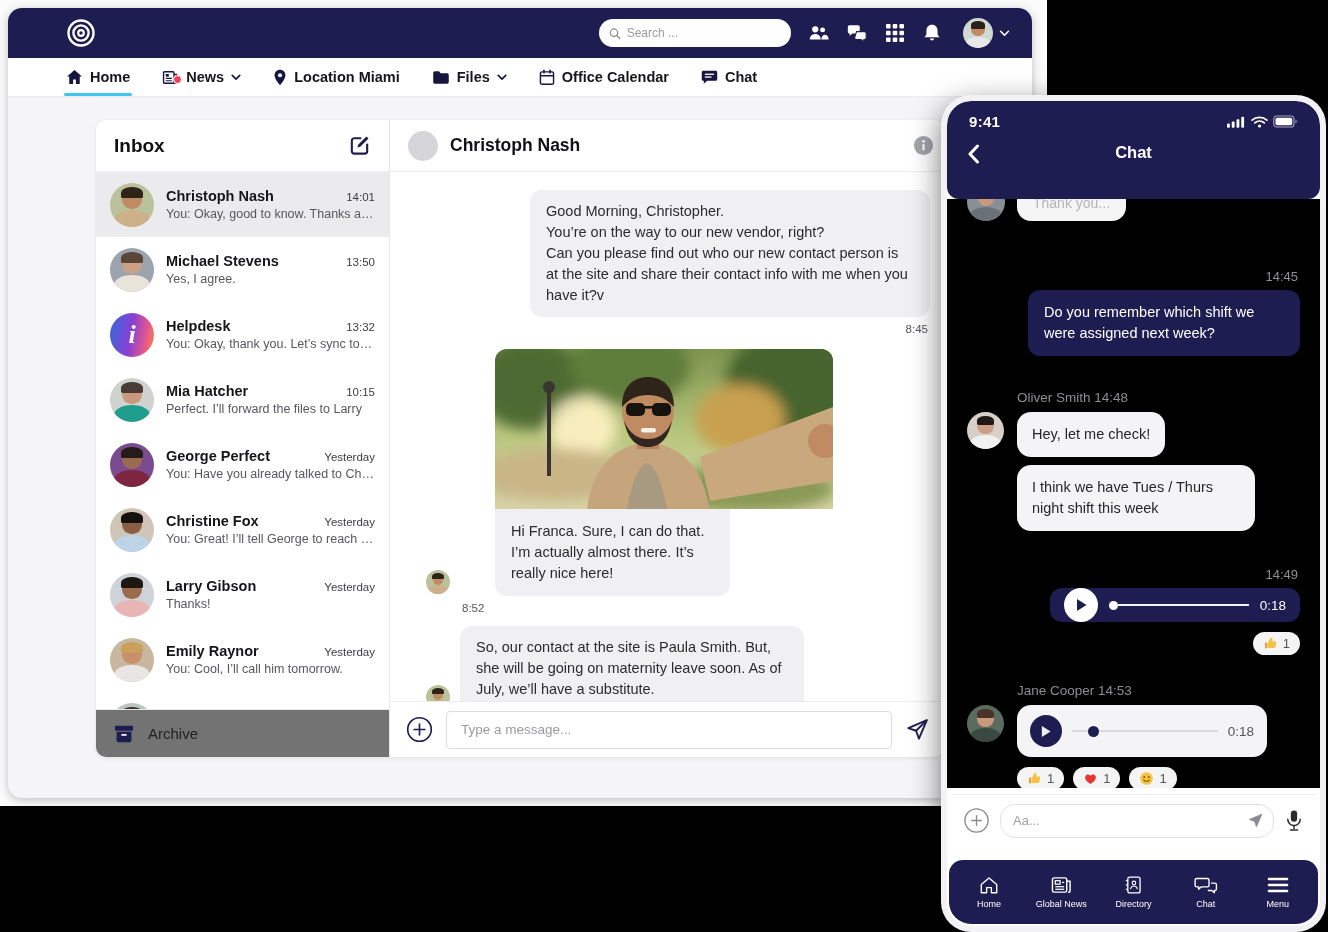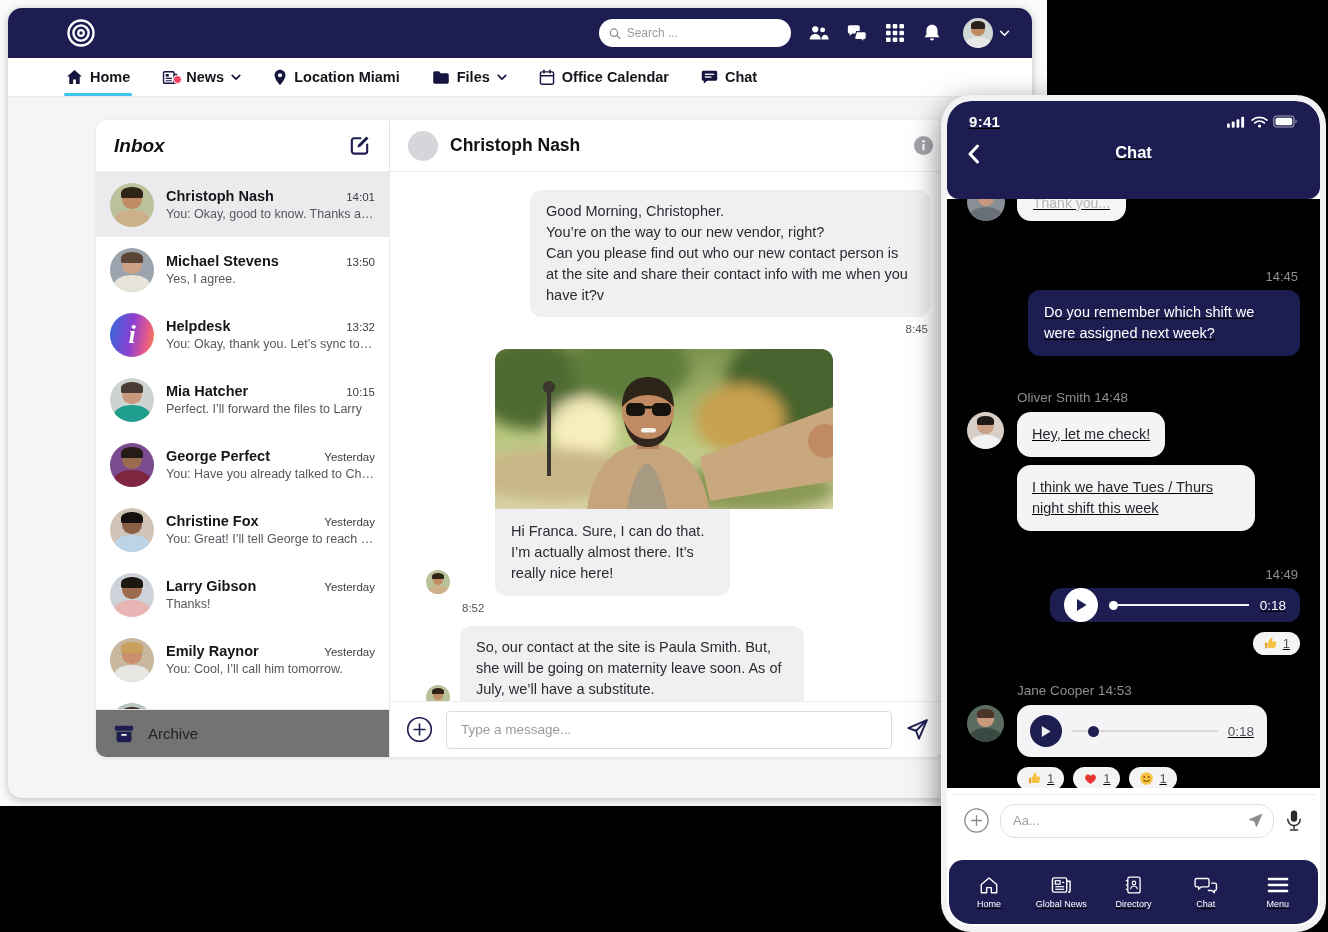--- a/index.html
+++ b/index.html
@@ -46,21 +46,21 @@
   .navitem.active::after { content:""; position:absolute; left:-2px; right:-2px; bottom:0; height:3px; background:#3ec6f0; border-radius:2px; }
   .navitem svg { display:block; }
   .badge-dot { position:absolute; top:6px; left:11px; width:9px; height:9px; border-radius:50%; background:#f43f5e; border:1.5px solid #fff; }
   .nv-icon { position:relative; }
 
   
   .card { position:absolute; left:88px; top:112px; width:848px; height:637px; background:#fff; border-radius:10px; box-shadow:0 1px 4px rgba(0,0,0,.09); display:flex; overflow:hidden; }
 
   
   .inboxPane { width:294px; border-right:1px solid #e8e8ea; display:flex; flex-direction:column; }
-  .ibHeader { height:52px; flex:none; display:flex; align-items:center; justify-content:space-between; padding:0 18px; border-bottom:1px solid #f0f0f2; box-shadow:0 1px 3px rgba(0,0,0,.04);font-style:italic; }
+  .ibHeader { height:52px; flex:none; display:flex; align-items:center; justify-content:space-between; padding:0 18px; border-bottom:1px solid #f0f0f2; box-shadow:0 1px 3px rgba(0,0,0,.04); }
   .ibHeader h2 { font-size:19px; font-weight:600; color:#111; }
   .ibList { flex:1; overflow:hidden; }
   .ib-item { height:65px; display:flex; align-items:center; gap:12px; padding:0 14px; }
   .ib-item.selected { background:#ebebed; }
   .ib-item .pavatar, .ib-item .helpdesk-av { width:44px; height:44px; }
   .ib-item .helpdesk-av { font-size:26px; }
   .ib-meta { flex:1; min-width:0; }
   .ib-row1 { display:flex; justify-content:space-between; align-items:baseline; }
   .ib-name { font-size:14.5px; font-weight:700; color:#16161a; }
   .ib-time { font-size:11.5px; color:#3c3c42; flex:none; margin-left:8px; }
@@ -84,21 +84,21 @@
   .photoCard { width:270px;padding-left:35px; }
   .photoCard svg.photo { display:block; border-radius:12px 12px 0 0; }
   .photoCard .caption { border-radius:0 0 12px 12px; width:100%; padding:12px 16px; }
   .m3 .bubble { max-width:344px; }
   .chInput { height:56px; flex:none; border-top:1px solid #ececee; display:flex; align-items:center; gap:13px; padding:0 14px 0 16px; }
   .chInput input { flex:1; height:38px; border:1px solid #dcdce0; border-radius:4px; padding:0 14px; font-size:13.5px; color:#333; outline:none; font-family:inherit; }
   .chInput input::placeholder { color:#9a9aa0; }
 
   
   .phone { position:absolute; left:941px; top:95px; width:385px; height:837px; background:#f2f2f4; border-radius:30px; padding:6px; box-shadow:0 10px 30px rgba(0,0,0,.55); }
-  .phoneInner { width:100%; height:100%; border-radius:24px; overflow:hidden; display:flex; flex-direction:column; background:#fff;text-decoration:underline; }
+  .phoneInner { width:100%; height:100%; border-radius:24px; overflow:hidden; display:flex; flex-direction:column; background:#fff; }
   .phTop { background:#1d1d52; border-radius:24px 24px 12px 12px; height:98px; padding:12px 22px 0; position:relative; z-index:3; flex:none; }
   .statusRow { display:flex; align-items:center; justify-content:space-between; color:#fff; }
   .statusRow .time { font-size:15px; font-weight:700; letter-spacing:.3px; }
   .statusIcons { display:flex; align-items:center; gap:5px; }
   .hdrRow { margin-top:13px; position:relative; text-align:center; }
   .hdrRow .back { position:absolute; left:-2px; top:1px; }
   .hdrRow .title { color:#fff; font-size:16.5px; font-weight:700; }
   .phBody { flex:1; background:#000000; padding:0 20px; display:flex; flex-direction:column; overflow:hidden; position:relative; z-index:1; }
   .p-partial { display:flex; align-items:flex-end; gap:12px; margin-top:-16px; }
   .p-partial .pavatar { width:38px; height:38px; }

